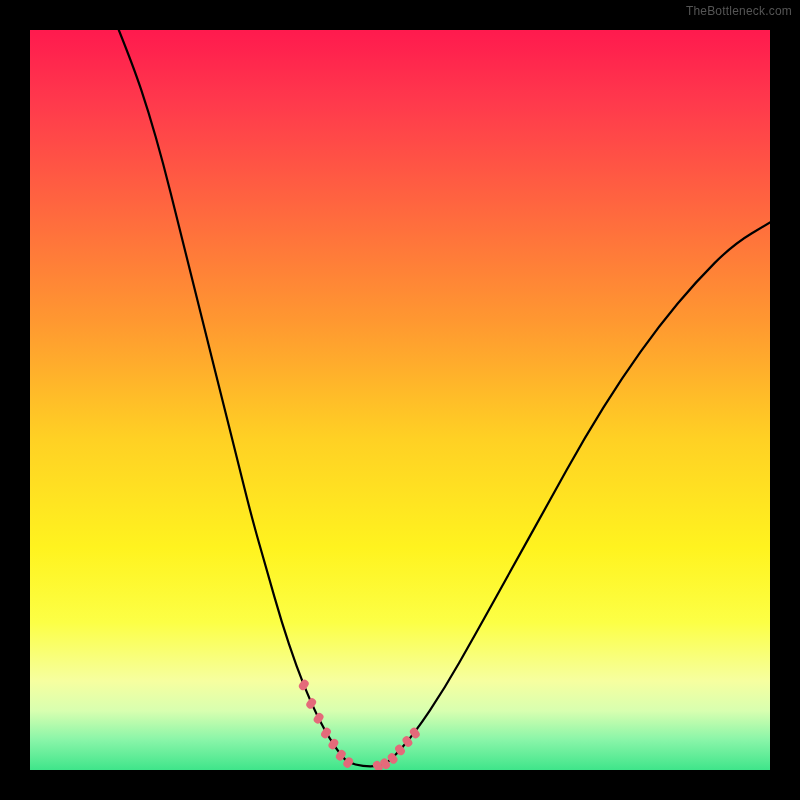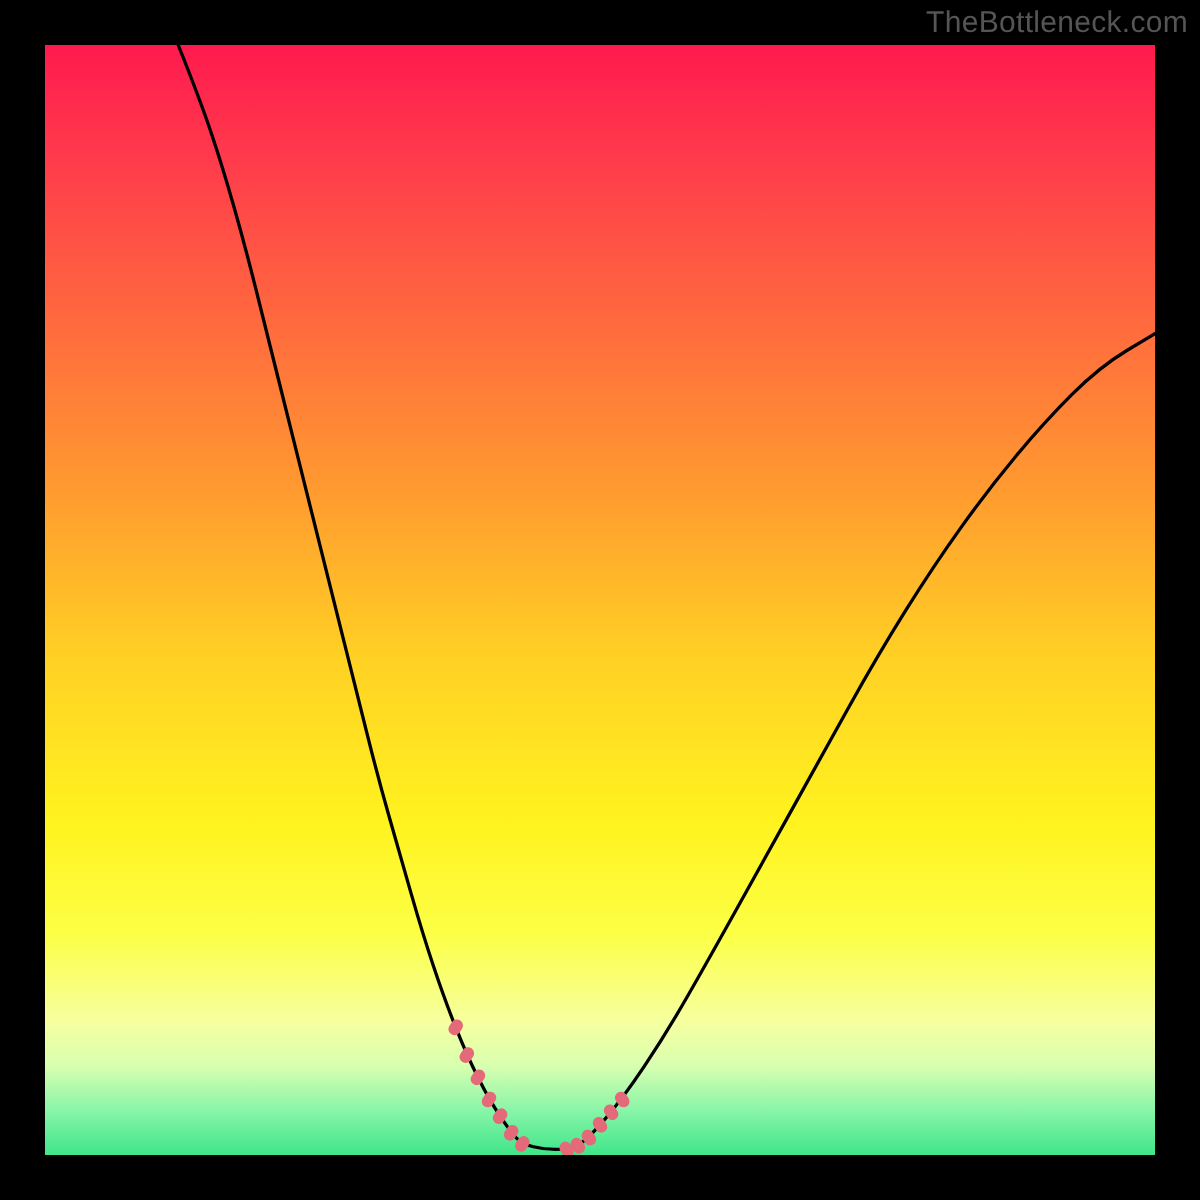--- a/index.html
+++ b/index.html
@@ -15,21 +15,21 @@
     position: relative;
     width: 800px;
     height: 800px;
     background: #000;
   }
   .watermark {
     position: absolute;
     top: 4px;
     right: 8px;
     color: #555;
-    font-size: 20px;
+    font-size: 12px;
     font-weight: 500;
     letter-spacing: 0.2px;
     z-index: 10;
   }
   .plot {
     position: absolute;
     left: 30px;
     top: 30px;
     width: 740px;
     height: 740px;

